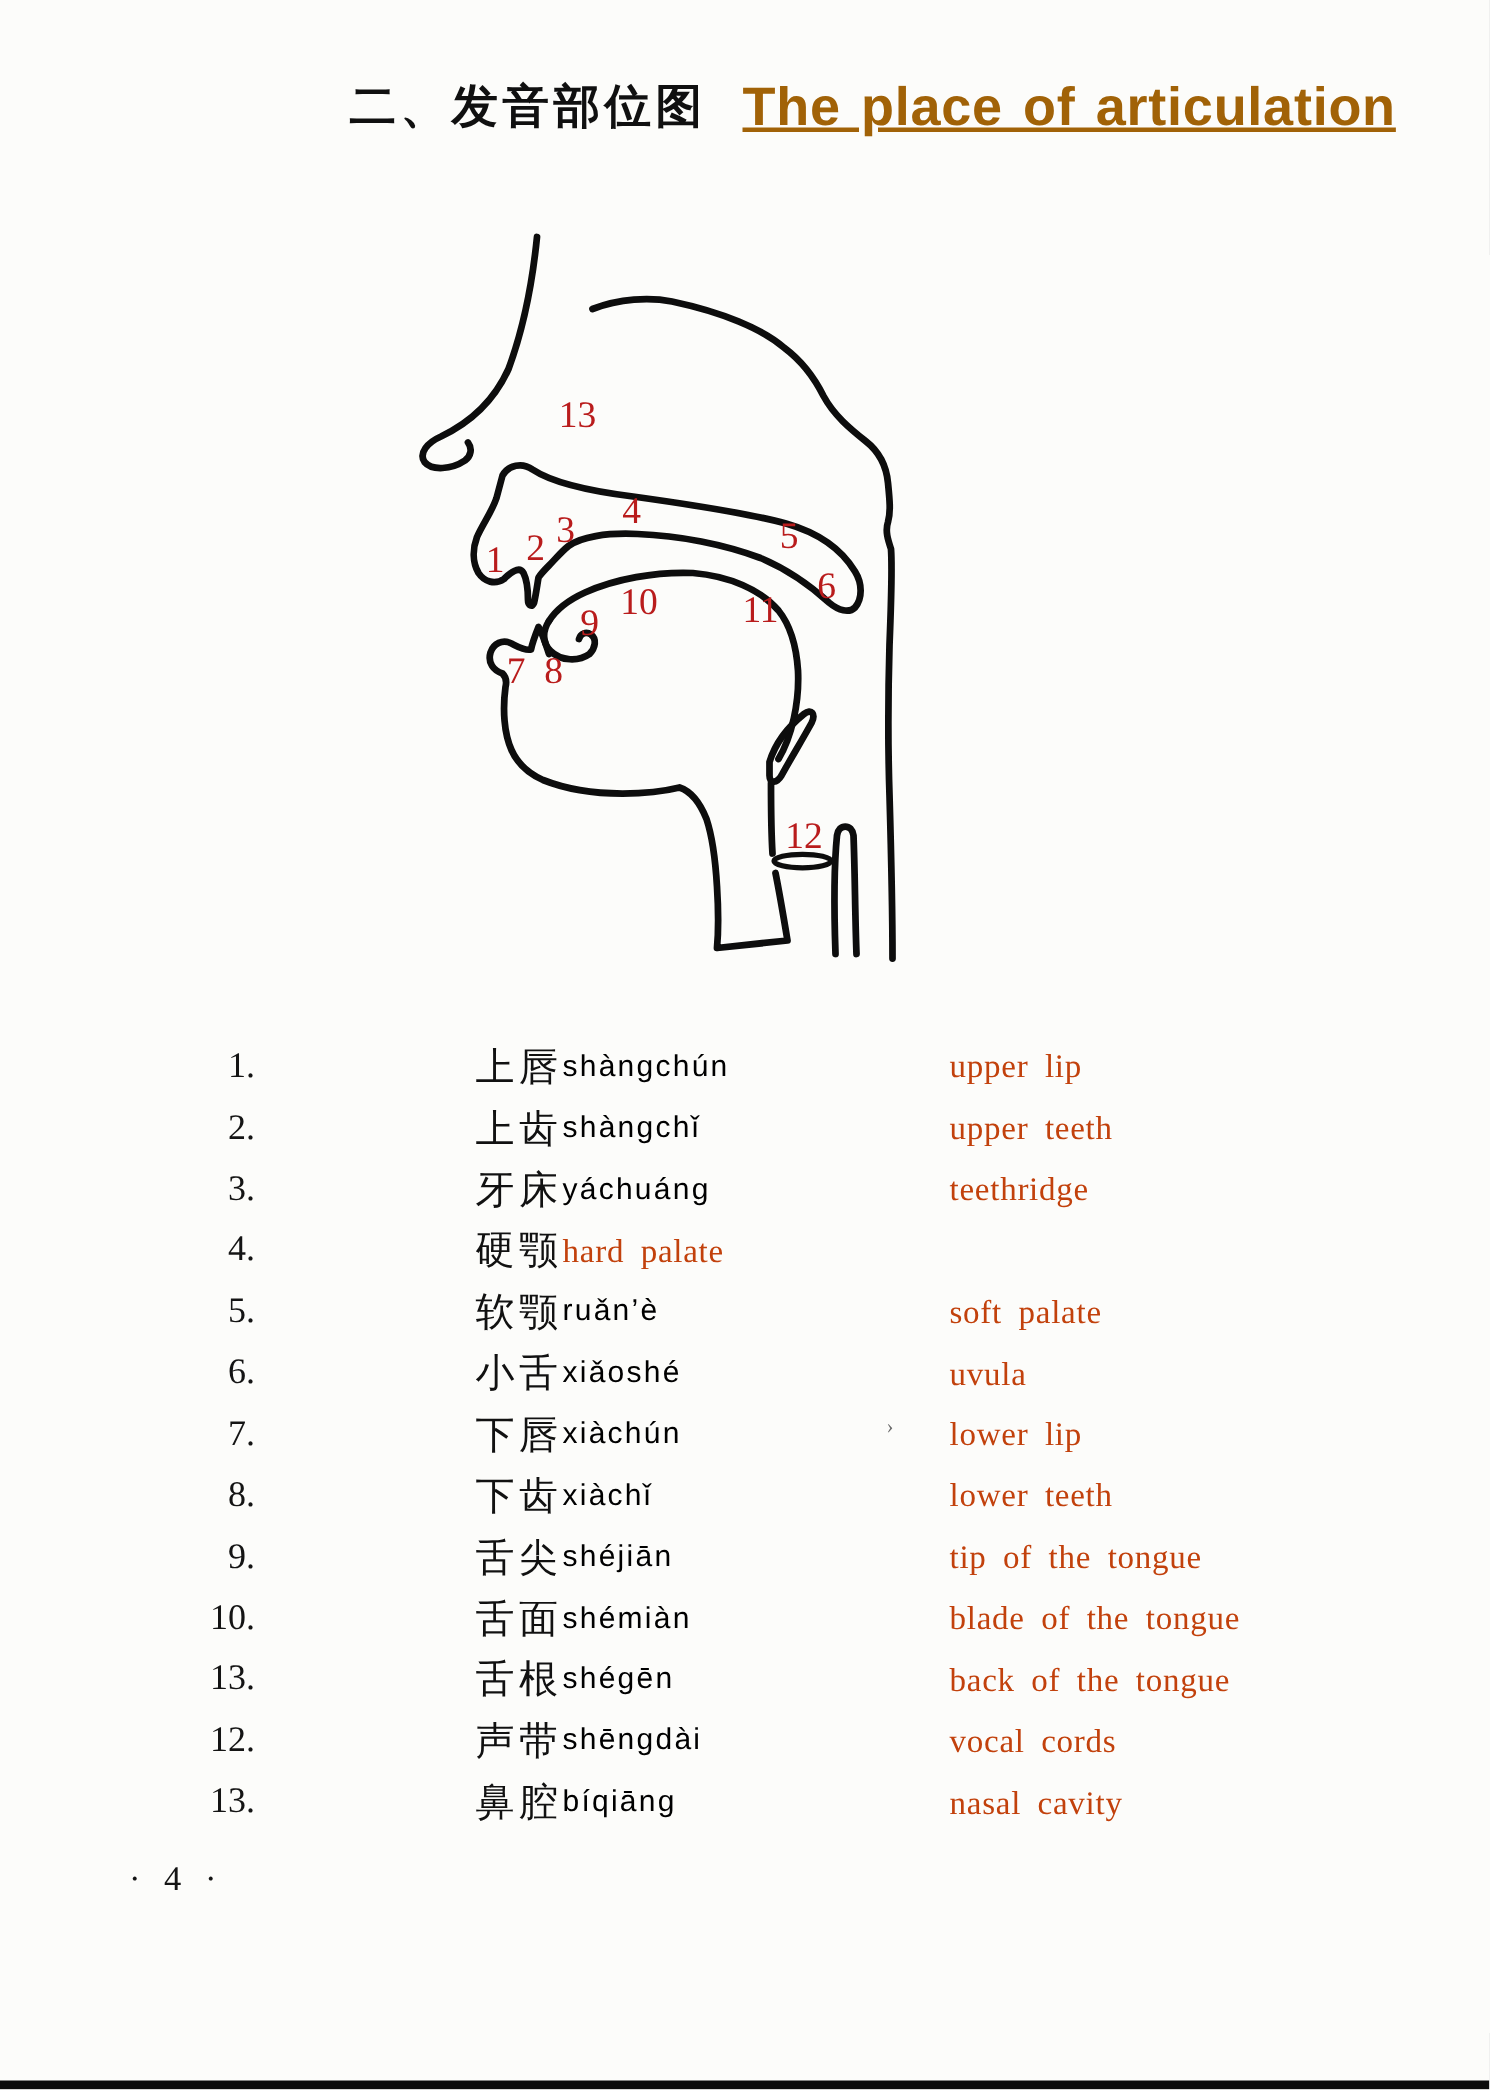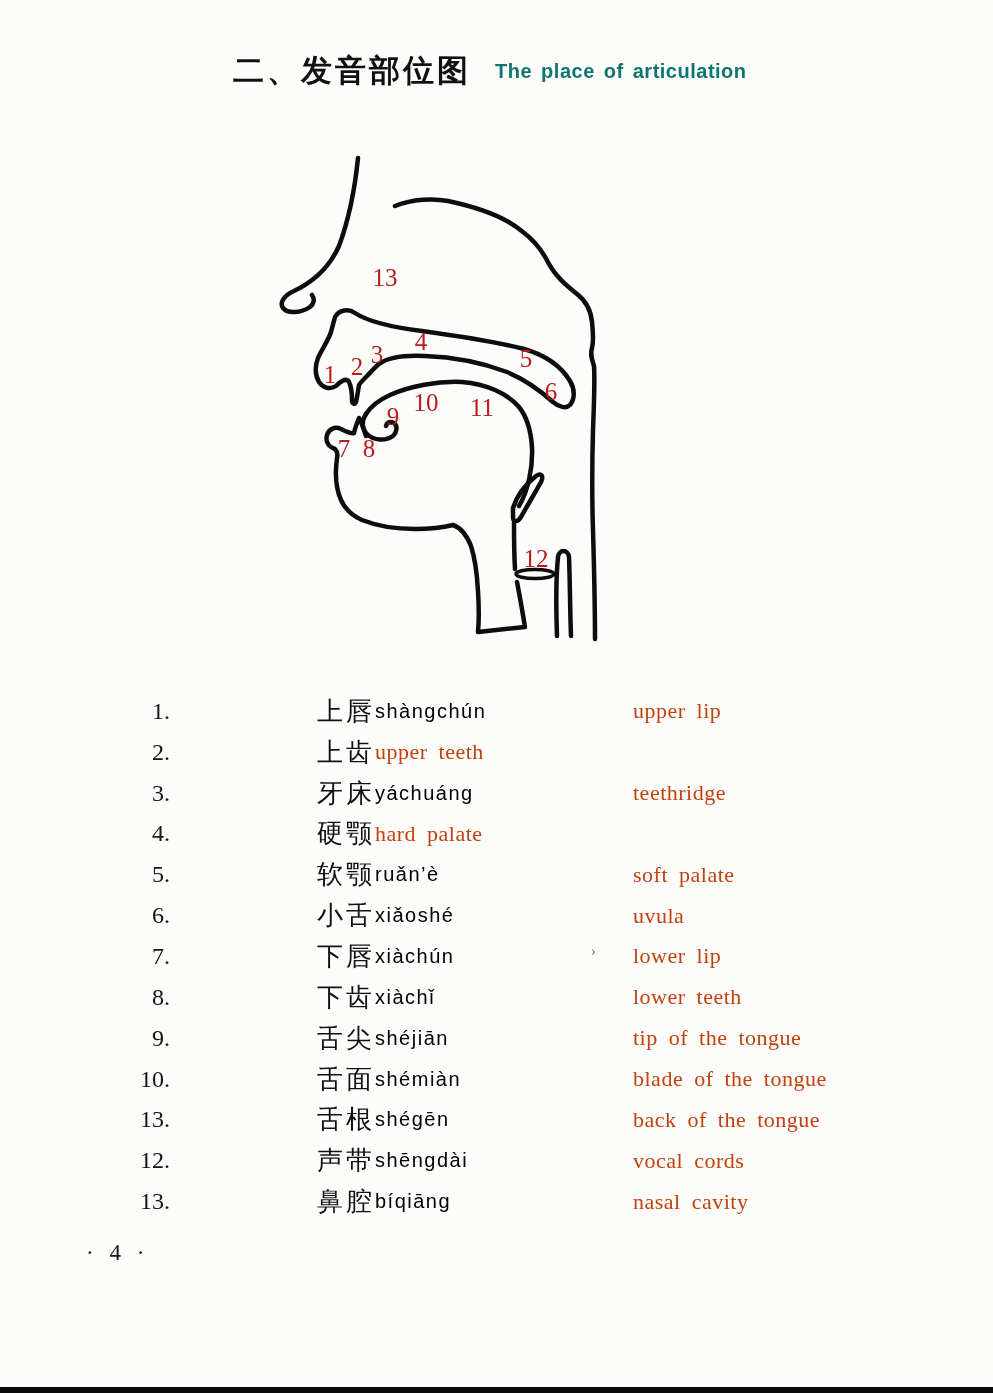--- a/index.html
+++ b/index.html
@@ -11,21 +11,21 @@
   .title-row{
     position:absolute;left:233px;top:50px;
     display:flex;align-items:center;gap:24px;white-space:nowrap;
   }
   .title-zh{
     font-family:"Liberation Sans", sans-serif;font-weight:bold;
     font-size:31px;letter-spacing:3px;color:#101010;
   }
   .title-en{
     font-family:"Liberation Sans", sans-serif;font-weight:bold;
-    font-size:20px;letter-spacing:0.5px;word-spacing:3px;color:#0f766e;
+    font-size:36px;letter-spacing:0.5px;word-spacing:3px;color:#a16207;text-decoration:underline;
   }
   .figure{position:absolute;left:255px;top:145px;width:380px;height:520px;}
   .figure svg{position:absolute;left:0;top:0;}
   .fig-label{
     position:absolute;transform:translate(-50%,-50%);
     font-family:"Liberation Serif", serif;font-size:25px;color:#b91c1c;
     line-height:1;
   }
   .vocab{position:absolute;left:126px;top:691px;width:760px;}
   .row{display:flex;align-items:center;height:40.85px;}
@@ -92,37 +92,38 @@
     <span class="fig-label" style="left:75px;top:229px">1</span>
     <span class="fig-label" style="left:102px;top:221px">2</span>
     <span class="fig-label" style="left:122px;top:209px">3</span>
     <span class="fig-label" style="left:166px;top:196px">4</span>
     <span class="fig-label" style="left:271px;top:213px">5</span>
     <span class="fig-label" style="left:296px;top:246px">6</span>
     <span class="fig-label" style="left:89px;top:303px">7</span>
     <span class="fig-label" style="left:114px;top:303px">8</span>
     <span class="fig-label" style="left:138px;top:271px">9</span>
     <span class="fig-label" style="left:171px;top:257px">10</span>
-    <span class="fig-label" style="left:227px;top:262px">11</span>
+    <span class="fig-label" style="left:252px;top:262px">11</span>
     <span class="fig-label" style="left:281px;top:413px">12</span>
     <span class="fig-label" style="left:130px;top:132px">13</span>
   </div>
 
   <div class="vocab">
 
       <div class="row">
         <span class="num">1.</span>
         <span class="hanzi">上唇</span>
         <span class="pinyin">shàngchún</span>
         <span class="english">upper lip</span>
       </div>
 
       <div class="row">
         <span class="num">2.</span>
         <span class="hanzi">上齿</span>
+        <span class="pinyin">shàngchǐ</span>
         <span class="english">upper teeth</span>
       </div>
 
       <div class="row">
         <span class="num">3.</span>
         <span class="hanzi">牙床</span>
         <span class="pinyin">yáchuáng</span>
         <span class="english">teethridge</span>
       </div>
 

